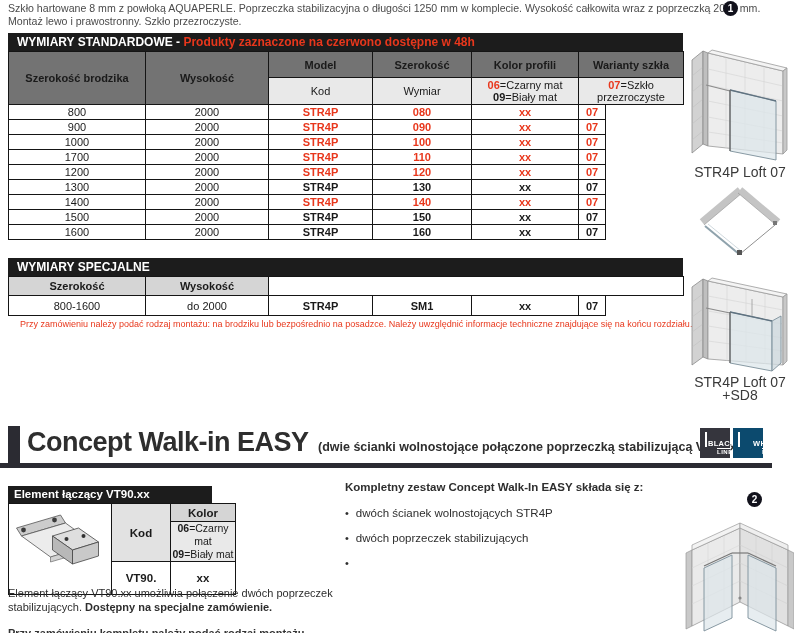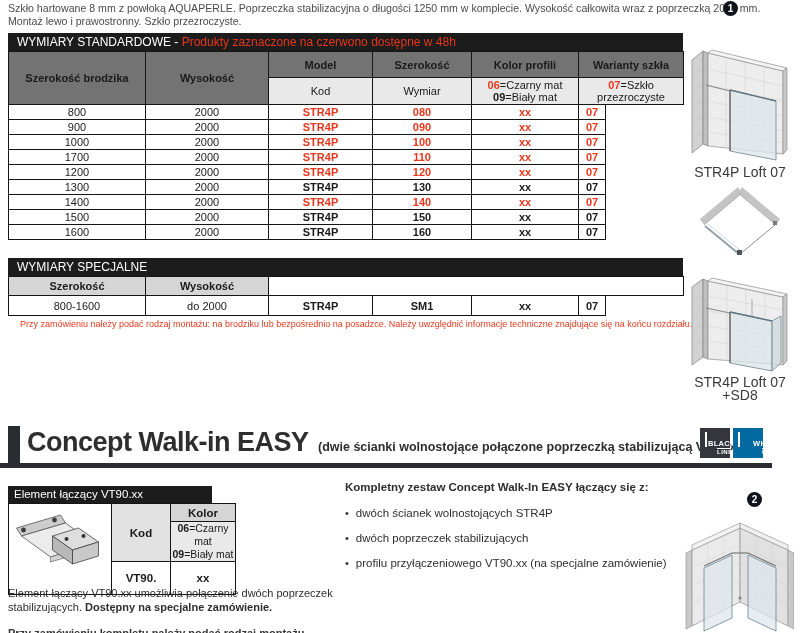--- a/index.html
+++ b/index.html
@@ -4,21 +4,21 @@
 <style>
   html,body{margin:0;padding:0;}
   body{width:800px;height:633px;position:relative;overflow:hidden;background:#fff;
        font-family:"Liberation Sans",sans-serif;color:#1a1a1a;}
   .abs{position:absolute;}
 
   
   #intro{top:2px;left:8px;width:786px;font-size:10.6px;line-height:13px;color:#4b4b4b;}
 
   
-  .bar{background:#1c1c1c;color:#fff;font-weight:normal;font-size:12px;height:18px;
+  .bar{background:#1c1c1c;color:#fff;font-weight:bold;font-size:12px;height:18px;
        line-height:18px;padding-left:9px;box-sizing:border-box;}
   .bar .hl{color:#e8371c;}
 
   
   table.dim{border-collapse:collapse;table-layout:fixed;width:675px;}
   table.dim td{border:1px solid #151515;text-align:center;vertical-align:middle;
                font-size:11px;padding:0;overflow:hidden;}
   table.dim td.empty{border:none;background:#fff;}
   td.hdr{background:#737373;font-weight:bold;font-size:11px;line-height:12px;}
   td.sub{background:#e9e9e9;font-size:10.5px;line-height:12px;}
@@ -40,21 +40,21 @@
   #banner-title .big{font-size:27px;font-weight:bold;letter-spacing:-0.5px;}
   #banner-title .small{font-size:12.5px;font-weight:bold;margin-left:5px;}
   #banner-rule{top:463px;left:0;width:772px;height:5px;background:#2b2b32;}
 
   .badge{width:30px;height:30px;top:428px;box-sizing:border-box;position:absolute;
          color:#fff;font-weight:bold;padding:11px 0 0 5px;}
   .badge .vline{position:absolute;left:5px;top:4px;width:2px;height:15px;background:#fff;}
   .badge .l1{font-size:7.5px;letter-spacing:.3px;margin-left:3px;}
   .badge .l2{font-size:6px;letter-spacing:.5px;margin-left:12px;border-top:1px solid #fff;width:14px;}
   #badge-black{left:700px;background:#35353d;}
-  #badge-white{left:733px;background:#0369a1;padding-left:17px;}
+  #badge-white{left:733px;background:#0c4a6e;padding-left:17px;}
 
   
   #vt90{top:486px;left:8px;width:204px;}
   #vt90 .bar{font-size:11.5px;height:17px;line-height:17px;padding-left:6px;}
   table.vt{border-collapse:collapse;table-layout:fixed;width:227px;}
   table.vt td{border:1px solid #151515;text-align:center;vertical-align:middle;padding:0;}
   td.vt-img{background:#fff;}
   td.vt-kod{background:#e2e2e2;font-weight:bold;font-size:11.5px;}
   td.vt-kolor{background:#d5d5d5;font-weight:bold;font-size:11.5px;height:17px;}
   td.vt-codes{background:#e9e9e9;font-size:10.5px;line-height:13px;text-align:left;padding-left:4px;}
@@ -379,32 +379,31 @@
     </tr>
   </tbody>
     </table>
 </div>
 
 <div id="vt-caption" class="abs">
   <span>Element łączący VT90.xx umożliwia połączenie dwóch poprzeczek stabilizujących. </span><span class="b">Dostępny na specjalne zamówienie.</span>
 </div>
 
 <div id="setinfo" class="abs">
-  <div class="head">Kompletny zestaw Concept Walk-In EASY łączący się z:</div>
+  <div class="head">Kompletny zestaw Concept Walk-In EASY składa się z:</div>
   <div class="bullet">
     <span class="dot">•</span>
     <span>dwóch ścianek wolnostojących STR4P</span>
   </div>
   <div class="bullet">
     <span class="dot">•</span>
     <span>dwóch poprzeczek stabilizujących</span>
   </div>
   <div class="bullet">
     <span class="dot">•</span>
-    <span>profilu przyłączeniowego VT90.xx (na specjalne zamówienie)</span>
   </div>
 </div>
 
 <div id="marker2" class="num-circle abs">2</div>
 
 <svg id="fig3" class="abs" width="112" height="127" viewBox="0 0 112 127">
   <polygon points="4,47 10,44 10,120 4,123" fill="#c9c9c9" stroke="#9a9a9a" stroke-width="0.7"></polygon>
   <polygon points="10,44 58,22 58,96 10,120" fill="#eaeaea" stroke="#9a9a9a" stroke-width="0.8"></polygon>
   <line x1="10" y1="62" x2="58" y2="39" stroke="#d6d6d6" stroke-width="0.6"></line>
   <line x1="10" y1="80" x2="58" y2="57" stroke="#d6d6d6" stroke-width="0.6"></line>

